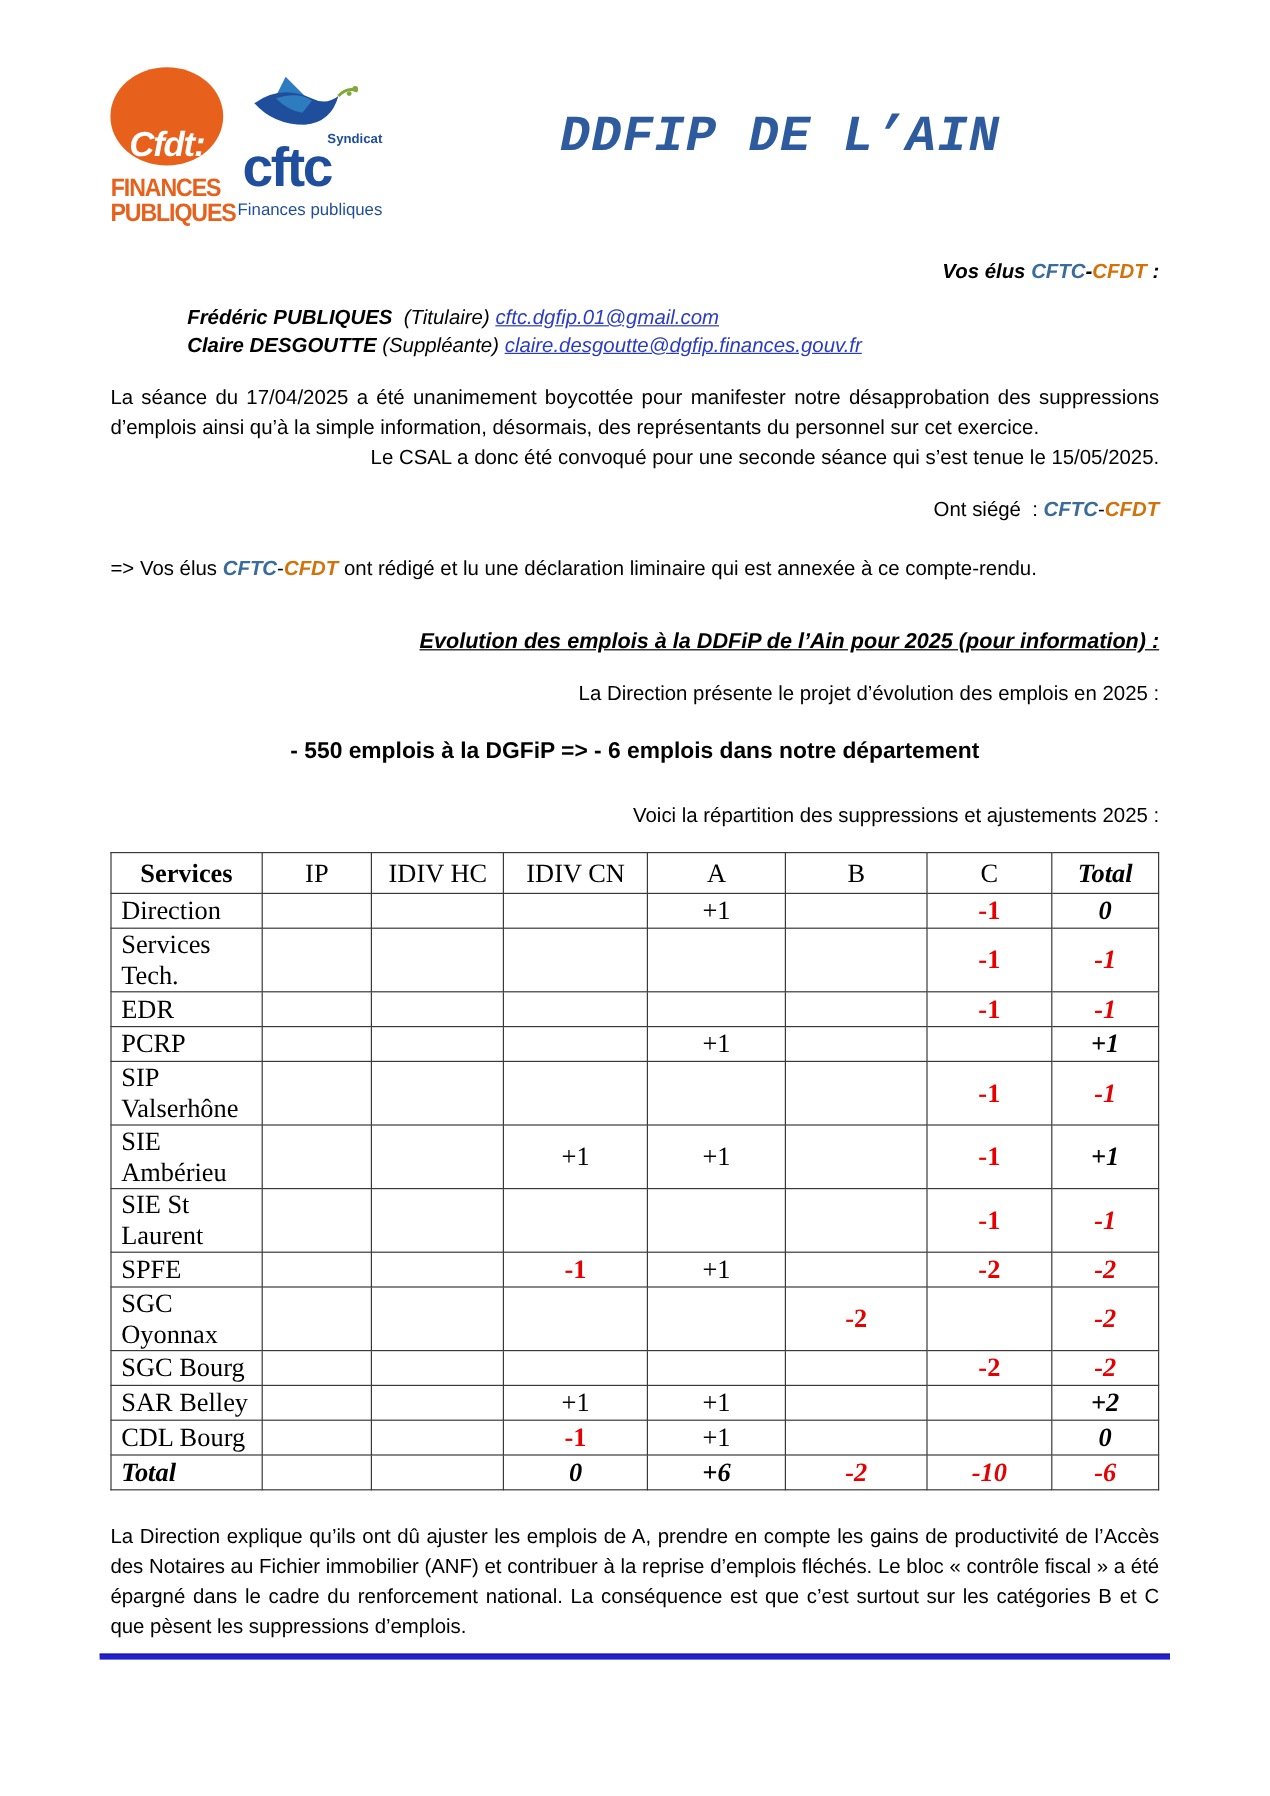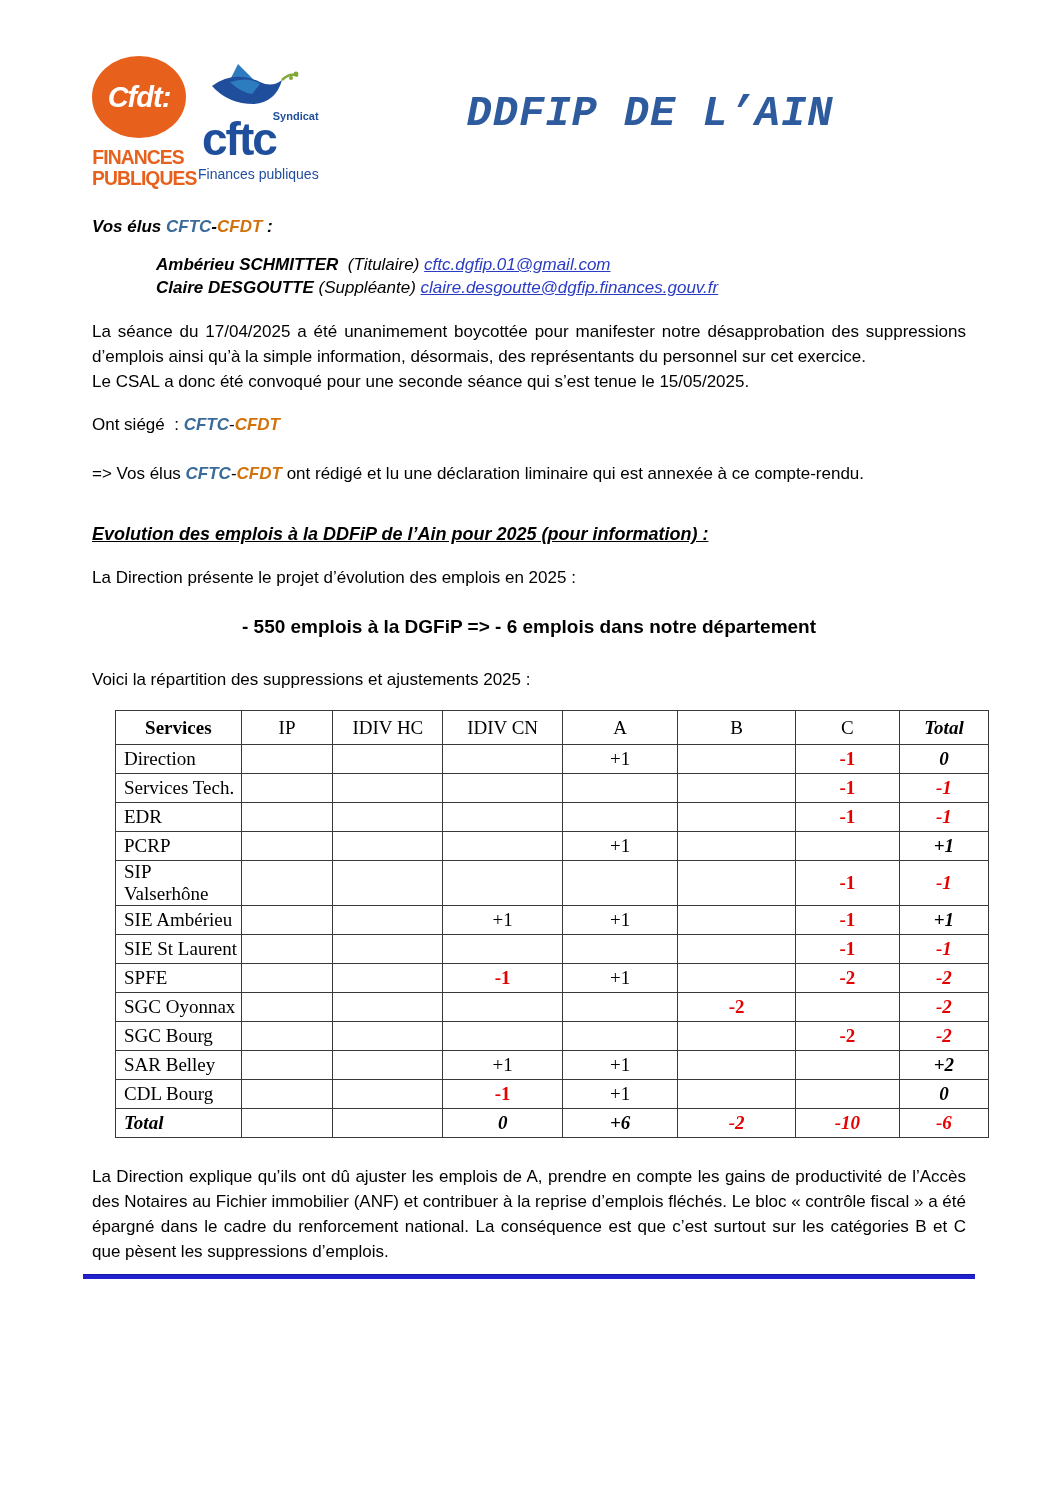--- a/index.html
+++ b/index.html
@@ -14,21 +14,21 @@
     font-family:"Liberation Sans",sans-serif;font-size:17px;overflow:hidden;position:relative;
   }
   .content{padding:0 92px;}
 
   
   .header{display:flex;align-items:flex-start;padding:56px 92px 0 92px;}
   .logos{display:flex;gap:6px;width:242px;flex:none;}
   .cfdt-logo{width:100px;text-align:center;}
   .cfdt-circle{
     width:94px;height:82px;background:var(--logo-orange);border-radius:50%;
-    display:flex;align-items:center;justify-content:center;
+    display:flex;align-items:flex-end;justify-content:center;
     color:#fff;font-weight:bold;font-style:italic;font-size:29px;letter-spacing:-1px;
   }
   .cfdt-sub{
     color:var(--logo-orange);font-weight:bold;font-size:21px;line-height:1.0;
     letter-spacing:-1px;margin-top:8px;transform:scaleX(.92);transform-origin:left;
   }
   .cftc-logo{padding-top:8px;text-align:left;}
   .cftc-bird{display:block;margin-left:10px;}
   .cftc-syndicat{font-size:11px;color:var(--logo-blue);font-weight:bold;margin:-6px 0 -4px 2px;text-align:right;}
   .cftc-name{
@@ -43,21 +43,21 @@
     letter-spacing:1px;
   }
 
   
   .banner{
     margin:34px 83px 0 83px;border:2px solid #000;text-align:center;
     font-weight:bold;font-size:26px;padding:4px 0 5px 0;letter-spacing:-.3px;
   }
 
   
-  p{line-height:25px;}
+  p{line-height:25px;text-align:right;}
   .just{text-align:justify;}
   .vos-elus{margin-top:26px;font-weight:bold;font-style:italic;}
   .cftc-txt{color:var(--cftc-blue);font-weight:bold;font-style:italic;}
   .cfdt-txt{color:var(--cfdt-orange);font-weight:bold;font-style:italic;}
   .members{margin-top:14px;padding-left:64px;line-height:23px;font-style:italic;}
   .member-name{font-weight:bold;}
   .member-role{white-space:pre-wrap;}
   .email-link{color:var(--link-blue);text-decoration:underline;cursor:pointer;}
   .para-seance{margin-top:20px;}
   .ont-siege{margin-top:18px;white-space:pre-wrap;}
@@ -66,21 +66,21 @@
     margin-top:36px;font-weight:bold;font-style:italic;font-size:18px;
     text-decoration:underline;
   }
   .direction-presente{margin-top:18px;}
   .highlight{margin-top:24px;text-align:center;font-weight:bold;font-size:19px;}
   .voici{margin-top:28px;}
 
   
   table.services{
     width:100%;border-collapse:collapse;margin-top:18px;
-    font-family:"Liberation Serif","DejaVu Serif",serif;font-size:19px;margin-left:23px;
+    font-family:"Liberation Serif","DejaVu Serif",serif;font-size:22px;
   }
   table.services th,table.services td{border:1px solid #3a3a3a;text-align:center;padding:0 2px;}
   table.services th{height:34px;font-weight:normal;}
   table.services th.svc-h{font-weight:bold;}
   table.services th.tot-h{font-weight:bold;font-style:italic;}
   table.services td{height:29px;}
   table.services td.svc{text-align:left;padding-left:8px;}
   table.services td.totcol{font-weight:bold;font-style:italic;}
   table.services td.neg{color:var(--table-red);font-weight:bold;}
   table.services tr.total-row td{font-weight:bold;font-style:italic;}
@@ -121,21 +121,21 @@
     </div>
     <div class="doc-title">DDFIP DE L’AIN</div>
   </div>
 
 
   <div class="content">
 
     <p class="vos-elus"><span>Vos élus </span><span class="cftc-txt">CFTC</span><span>-</span><span class="cfdt-txt">CFDT</span><span> :</span></p>
 
     <div class="members">
-      <div><span class="member-name">Ambérieu SCHMITTER</span><span class="member-role">  (Titulaire) </span><a class="email-link">cftc.dgfip.01@gmail.com</a></div>
+      <div><span class="member-name">Frédéric PUBLIQUES</span><span class="member-role">  (Titulaire) </span><a class="email-link">cftc.dgfip.01@gmail.com</a></div>
       <div><span class="member-name">Claire DESGOUTTE</span><span class="member-role"> (Suppléante) </span><a class="email-link">claire.desgoutte@dgfip.finances.gouv.fr</a></div>
     </div>
 
     <p class="para-seance just">La séance du 17/04/2025 a été unanimement boycottée pour manifester notre désapprobation des suppressions d’emplois ainsi qu’à la simple information, désormais, des représentants du personnel sur cet exercice.</p>
     <p>Le CSAL a donc été convoqué pour une seconde séance qui s’est tenue le 15/05/2025.</p>
 
     <p class="ont-siege"><span>Ont siégé  : </span><span class="cftc-txt">CFTC</span><span>-</span><span class="cfdt-txt">CFDT</span></p>
 
     <p class="declaration just"><span>=&gt; Vos élus </span><span class="cftc-txt">CFTC</span><span>-</span><span class="cfdt-txt">CFDT</span><span> ont rédigé et lu une déclaration liminaire qui est annexée à ce compte-rendu.</span></p>
 

